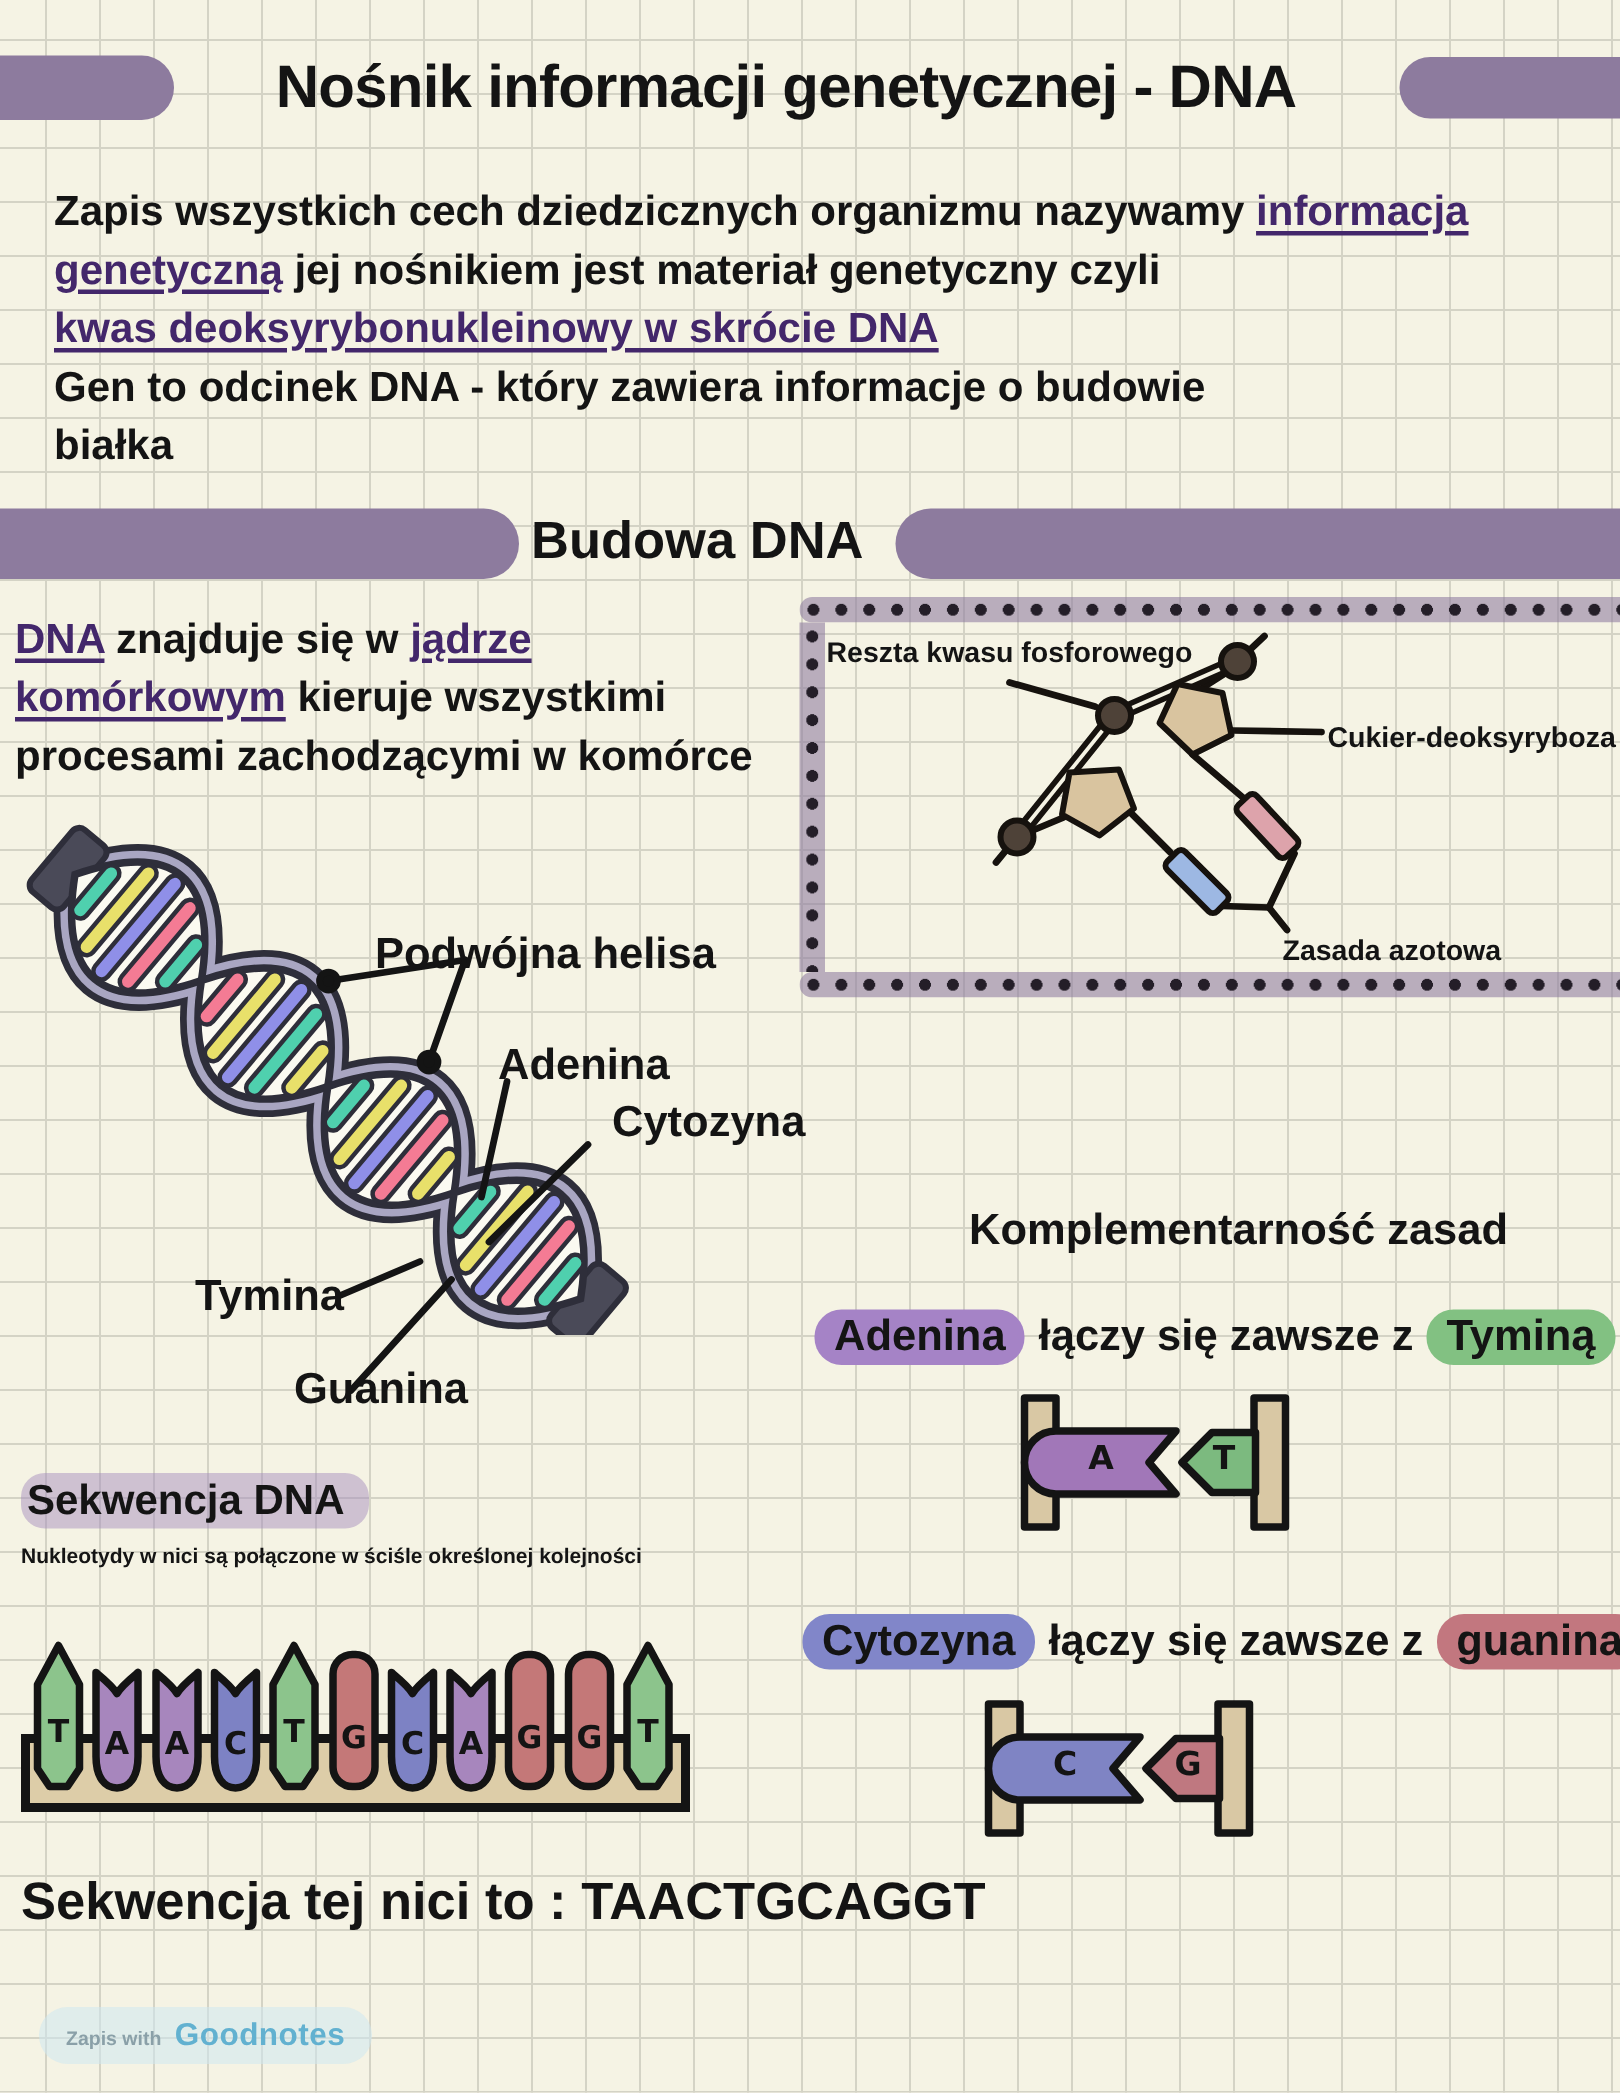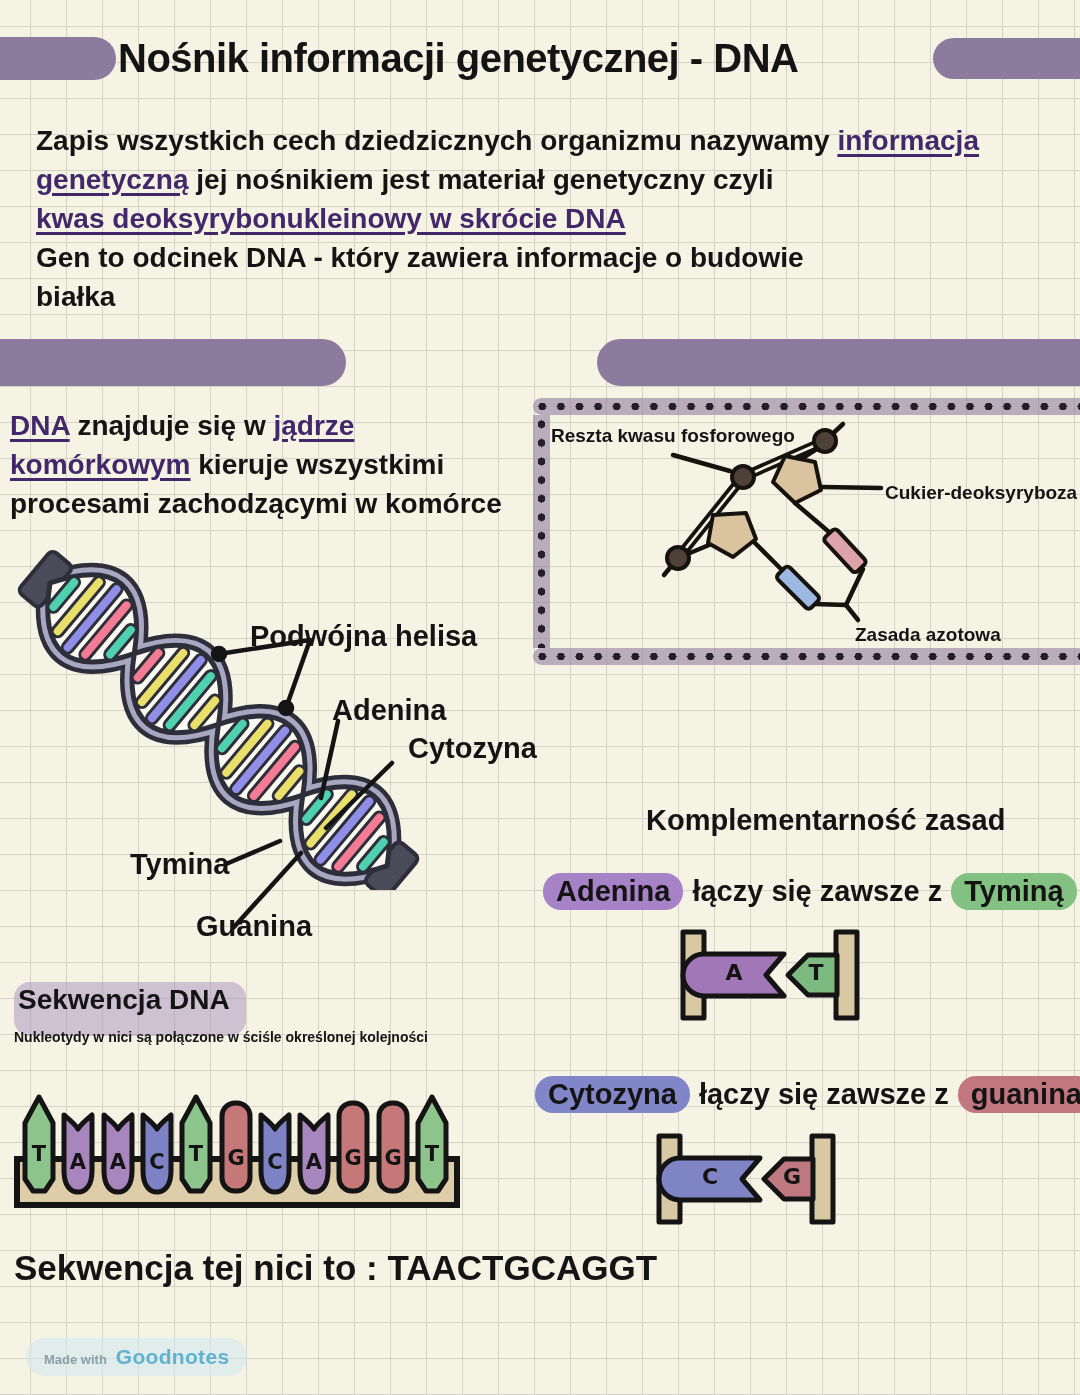--- a/index.html
+++ b/index.html
@@ -9,21 +9,21 @@
     background-image:
       linear-gradient(#d4d3c5 1.5px, transparent 1.5px),
       linear-gradient(90deg, #d4d3c5 1.5px, transparent 1.5px);
     background-size:36px 36px;
     background-position:-6px -10px;
     font-family:"Liberation Sans","DejaVu Sans",sans-serif;
     color:#141414;
   }
   .abs{position:absolute;}
   .pill{background:#8d7b9e;}
-  .title{font-size:40px;font-weight:800;letter-spacing:-.5px;}
+  .title{font-size:40px;font-weight:800;letter-spacing:-.5px;text-align:center;}
   .h2{font-size:35px;font-weight:800;}
   .para{font-size:28px;line-height:39px;font-weight:700;}
   .plink{color:#43276b;text-decoration:underline;text-decoration-thickness:3px;text-underline-offset:4px;}
   .lbl{font-size:29px;font-weight:800;}
   .smallbl{font-size:19px;font-weight:700;}
   .hl{border-radius:18px;padding:2px 13px;}
   .rule-row{display:flex;align-items:center;gap:9px;font-size:29px;font-weight:800;white-space:nowrap;}
   .seq-letter{position:absolute;width:26px;text-align:center;font-size:21px;font-weight:800;font-family:"DejaVu Sans",sans-serif;}
   .pair-letter{position:absolute;width:36px;text-align:center;font-size:22px;font-weight:800;font-family:"DejaVu Sans",sans-serif;}
   .df-h{position:absolute;left:0;right:0;height:17px;background-color:rgba(141,122,158,.58);
@@ -47,20 +47,21 @@
   <div class="abs pill" style="left:933px;top:38px;width:147px;height:41px;border-radius:22px 0 0 22px;"></div>
   <div class="abs title" style="left:118px;top:36px;width:812px;">Nośnik informacji genetycznej - DNA</div>
 
   <div class="abs para" style="left:36px;top:238px;width:840px;">Gen to odcinek DNA - który zawiera informacje o budowie białka</div>
   <div class="abs para" style="left:36px;top:121px;width:1012px;">
     <span>Zapis wszystkich cech dziedzicznych organizmu nazywamy </span><span class="plink">informacja genetyczną</span><span>  jej nośnikiem jest materiał genetyczny czyli</span>
     <span class="plink" style="display:inline-block;">kwas deoksyrybonukleinowy w skrócie DNA</span>
   </div>
 
   <div class="abs pill" style="left:0;top:339px;width:346px;height:47px;border-radius:0 24px 24px 0;"></div>
+  <div class="abs h2" style="left:354px;top:341px;">Budowa DNA</div>
   <div class="abs pill" style="left:597px;top:339px;width:483px;height:47px;border-radius:24px 0 0 24px;"></div>
 
   <div class="abs para" style="left:10px;top:406px;width:528px;">
     <span class="plink">DNA</span><span> znajduje się w </span><span class="plink">jądrze komórkowym</span><span> kieruje wszystkimi procesami zachodzącymi w komórce</span>
   </div>
 
   <div class="abs" style="left:533px;top:398px;width:560px;height:267px;">
     <div class="df-h" style="top:0;border-radius:9px 0 0 9px;"></div>
     <div class="df-h" style="bottom:0;border-radius:9px 0 0 9px;"></div>
     <div class="df-v" style="left:0;"></div>
@@ -225,21 +226,21 @@
         <rect x="156" y="4" width="21" height="86" fill="#d9c8a4"></rect>
         <path d="M24 26 H104 L86 47 L104 68 H24 A21 21 0 0 1 24 26 Z" fill="#7f84c4"></path>
         <path d="M108 47 L128 27 H157 V67 H128 Z" fill="#bf7880"></path>
       </g>
     </svg>
     <div class="pair-letter" style="left:36px;top:32px;">C</div>
     <div class="pair-letter" style="left:118px;top:32px;">G</div>
   </div>
 
   <div class="abs" style="left:14px;top:984px;font-size:28px;font-weight:800;">
-    <span style="background:rgba(162,138,188,.48);border-radius:16px;padding:2px 16px 21px 4px;">Sekwencja DNA</span>
+    <span style="background:rgba(162,138,188,.48);border-radius:16px;padding:2px 16px 4px 4px;">Sekwencja DNA</span>
   </div>
   <div class="abs" style="left:14px;top:1024px;width:445px;font-size:14px;line-height:26px;font-weight:700;">Nukleotydy w nici są połączone w ściśle określonej kolejności</div>
 
   <svg class="abs" style="left:14px;top:1093px;" width="446" height="122" viewBox="0 0 446 122">
     <rect x="3" y="66" width="440" height="46" fill="#ddcda8" stroke="#141414" stroke-width="6"></rect>
     <g stroke="#141414" stroke-width="5" stroke-linejoin="round">
       <path d="M25 4 L39 30 L39 86 L31 98 L19 98 L11 86 L11 30 Z" fill="#8cc48c"></path>
       <path d="M50 22 C56 27,61 31,64 36 C67 31,72 27,78 22 L78 78 C78 92,72 99,64 99 C56 99,50 92,50 78 Z" fill="#a786bd"></path>
       <path d="M90 22 C96 27,101 31,104 36 C107 31,112 27,118 22 L118 78 C118 92,112 99,104 99 C96 99,90 92,90 78 Z" fill="#a786bd"></path>
       <path d="M129 22 C135 27,140 31,143 36 C146 31,151 27,157 22 L157 78 C157 92,151 99,143 99 C135 99,129 92,129 78 Z" fill="#7d82c4"></path>
@@ -262,18 +263,18 @@
   <div class="seq-letter" style="left:262px;top:1150px;">C</div>
   <div class="seq-letter" style="left:301px;top:1150px;">A</div>
   <div class="seq-letter" style="left:340px;top:1146px;">G</div>
   <div class="seq-letter" style="left:380px;top:1146px;">G</div>
   <div class="seq-letter" style="left:419px;top:1142px;">T</div>
 
   <div class="abs" style="left:14px;top:1248px;font-size:35px;font-weight:800;">Sekwencja tej nici to : TAACTGCAGGT</div>
 
   <div class="abs" style="left:26px;top:1338px;">
     <div class="footer-pill">
-      <span class="made-with">Made with</span>
+      <span class="made-with">Zapis with</span>
       <span class="app-name">Goodnotes</span>
     </div>
   </div>
 
 </div>
 
 </body></html>

